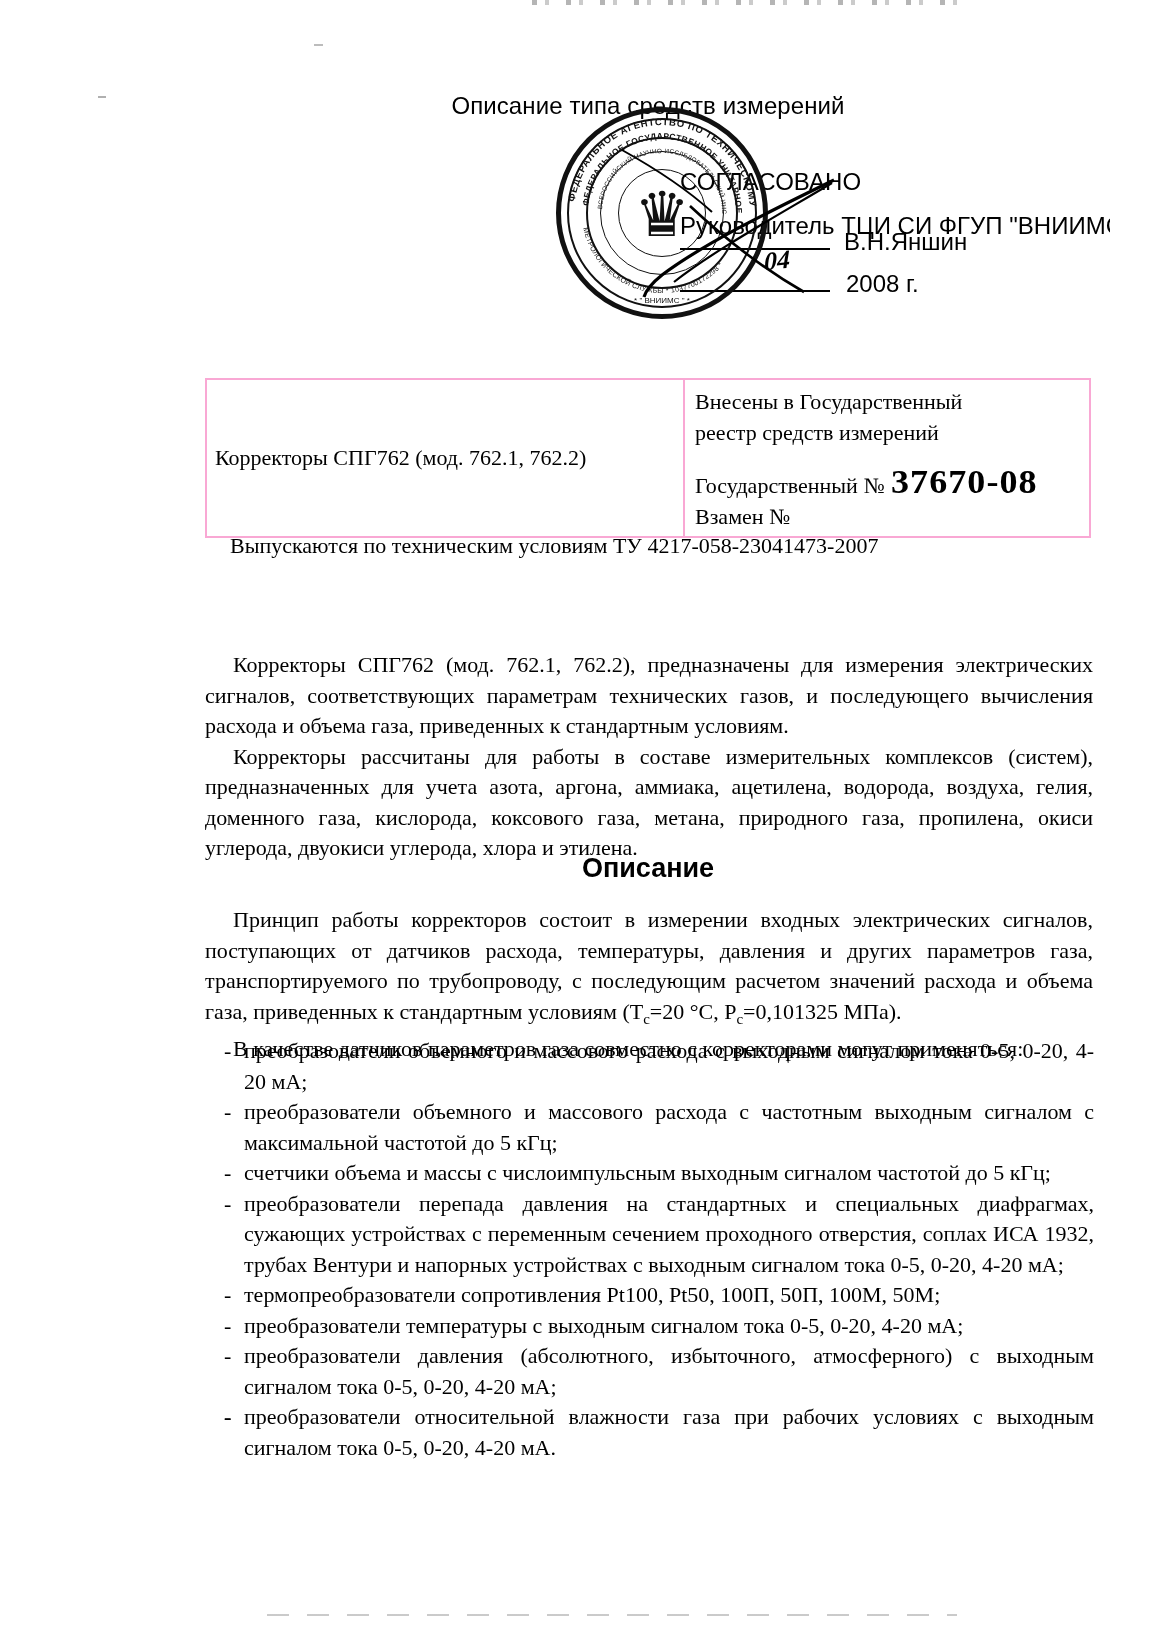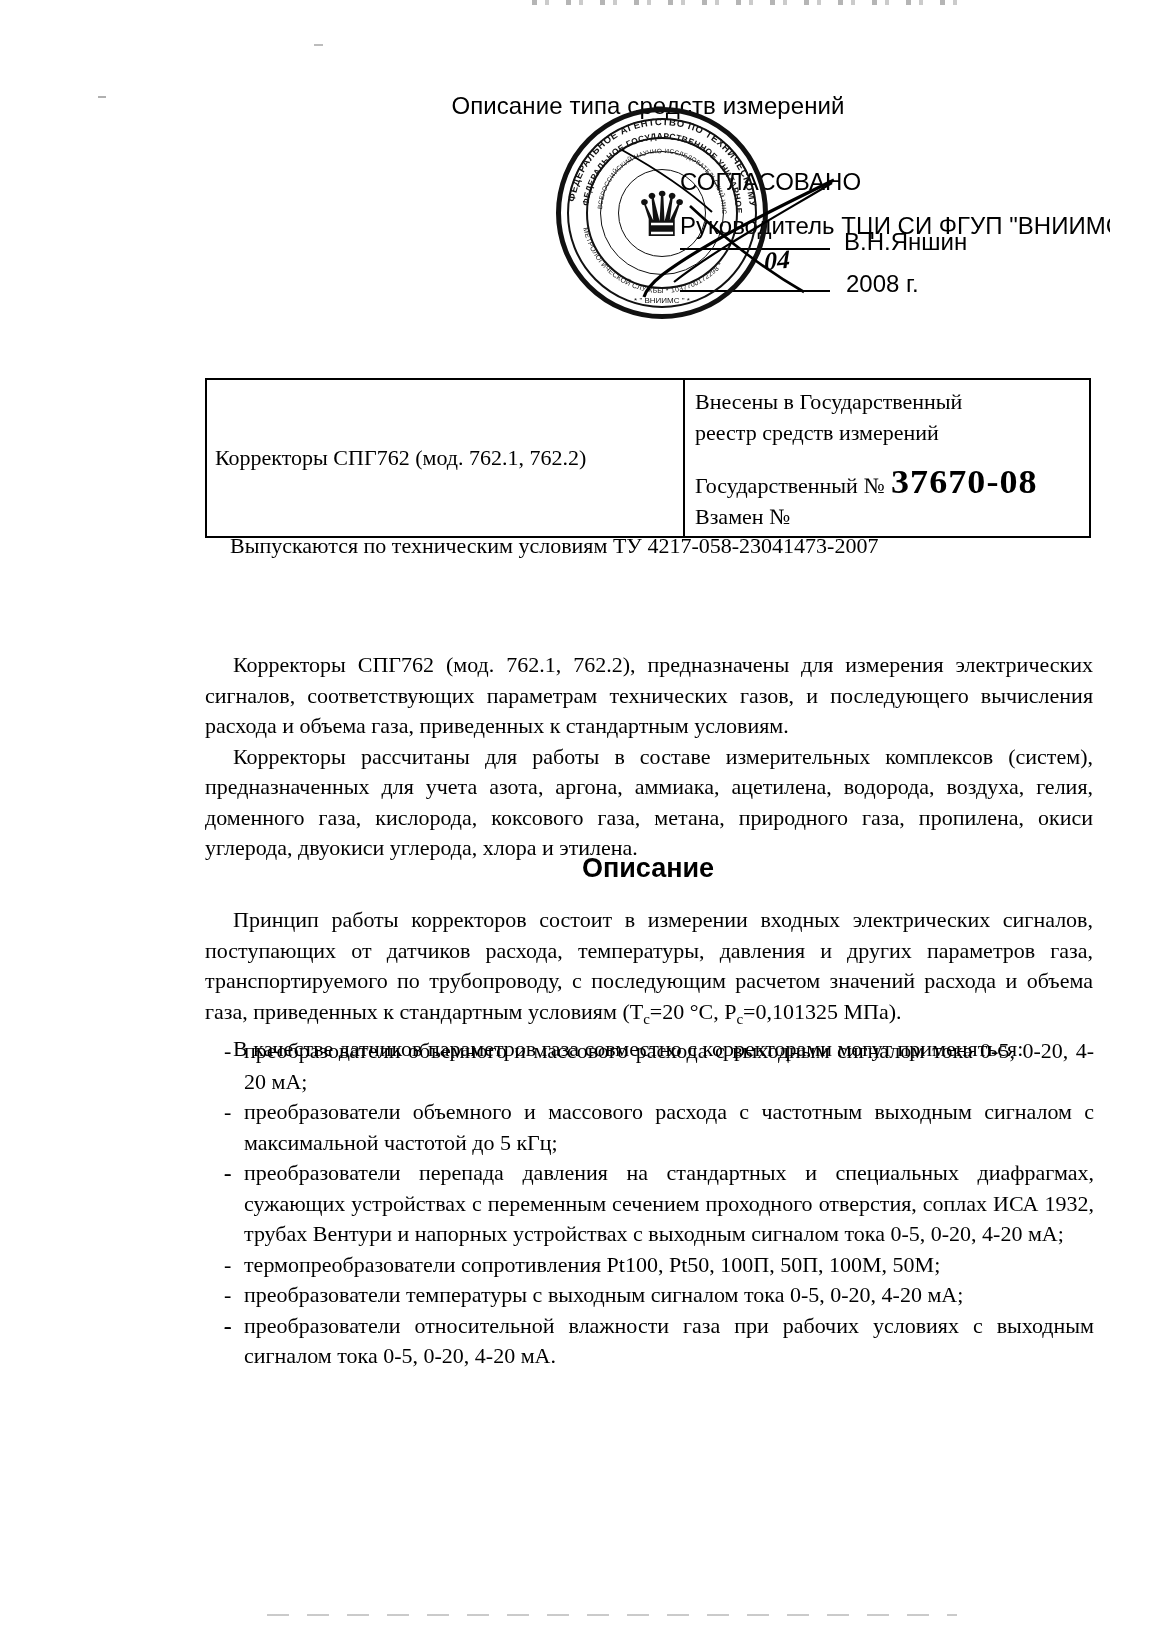--- a/index.html
+++ b/index.html
@@ -187,21 +187,21 @@
   .reg-table {
     position: absolute;
     left: 143px;
     top: 378px;
     width: 886px;
     border: 2px solid #000;
     border-collapse: collapse;
     font-size: 22px;
   }
   .reg-table td {
-    border: 2px solid #000000;
+    border: 2px solid #f9a8d4;
     padding: 0;
     vertical-align: middle;
   }
   .reg-left {
     width: 468px;
     padding: 10px 0 10px 8px !important;
     vertical-align: middle !important;
   }
   .reg-right {
     padding: 6px 0 4px 10px !important;
@@ -382,22 +382,22 @@
   <div class="para-block p2">
     <p>
       <span>Принцип работы корректоров состоит в измерении входных электрических сигналов, поступающих от датчиков расхода, температуры, давления и других параметров газа, транспортируемого по трубопроводу, с последующим расчетом значений расхода и объема газа, приведенных к стандартным условиям (Т<sub>с</sub>=20 °С, Р<sub>с</sub>=0,101325 МПа).</span>
     </p>
     <p>В качестве датчиков параметров газа совместно с корректорами могут применяться:</p>
   </div>
 
   <ul class="bullets">
     <li><span class="dash">-</span><span>преобразователи объемного и массового расхода с выходным сигналом тока 0-5, 0-20, 4-20 мА;</span></li>
     <li><span class="dash">-</span><span>преобразователи объемного и массового расхода с частотным выходным сигналом с максимальной частотой до 5 кГц;</span></li>
-    <li><span class="dash">-</span></li>
+    <li><span class="dash">-</span><span>счетчики объема и массы с числоимпульсным выходным сигналом частотой до 5 кГц;</span></li>
     <li><span class="dash">-</span><span>преобразователи перепада давления на стандартных и специальных диафрагмах, сужающих устройствах с переменным сечением проходного отверстия, соплах ИСА 1932, трубах Вентури и напорных устройствах с выходным сигналом тока 0-5, 0-20, 4-20 мА;</span></li>
     <li><span class="dash">-</span><span>термопреобразователи сопротивления Pt100, Pt50, 100П, 50П, 100М, 50М;</span></li>
     <li><span class="dash">-</span><span>преобразователи температуры с выходным сигналом тока 0-5, 0-20, 4-20 мА;</span></li>
-    <li><span class="dash">-</span></li>
+    <li><span class="dash">-</span><span>преобразователи давления (абсолютного, избыточного, атмосферного) с выходным сигналом тока 0-5, 0-20, 4-20 мА;</span></li>
     <li><span class="dash">-</span></li>
     <li><span class="dash">-</span><span>преобразователи относительной влажности газа при рабочих условиях с выходным сигналом тока 0-5, 0-20, 4-20 мА.</span></li>
   </ul>
 
 </div>
 
 </body></html>

